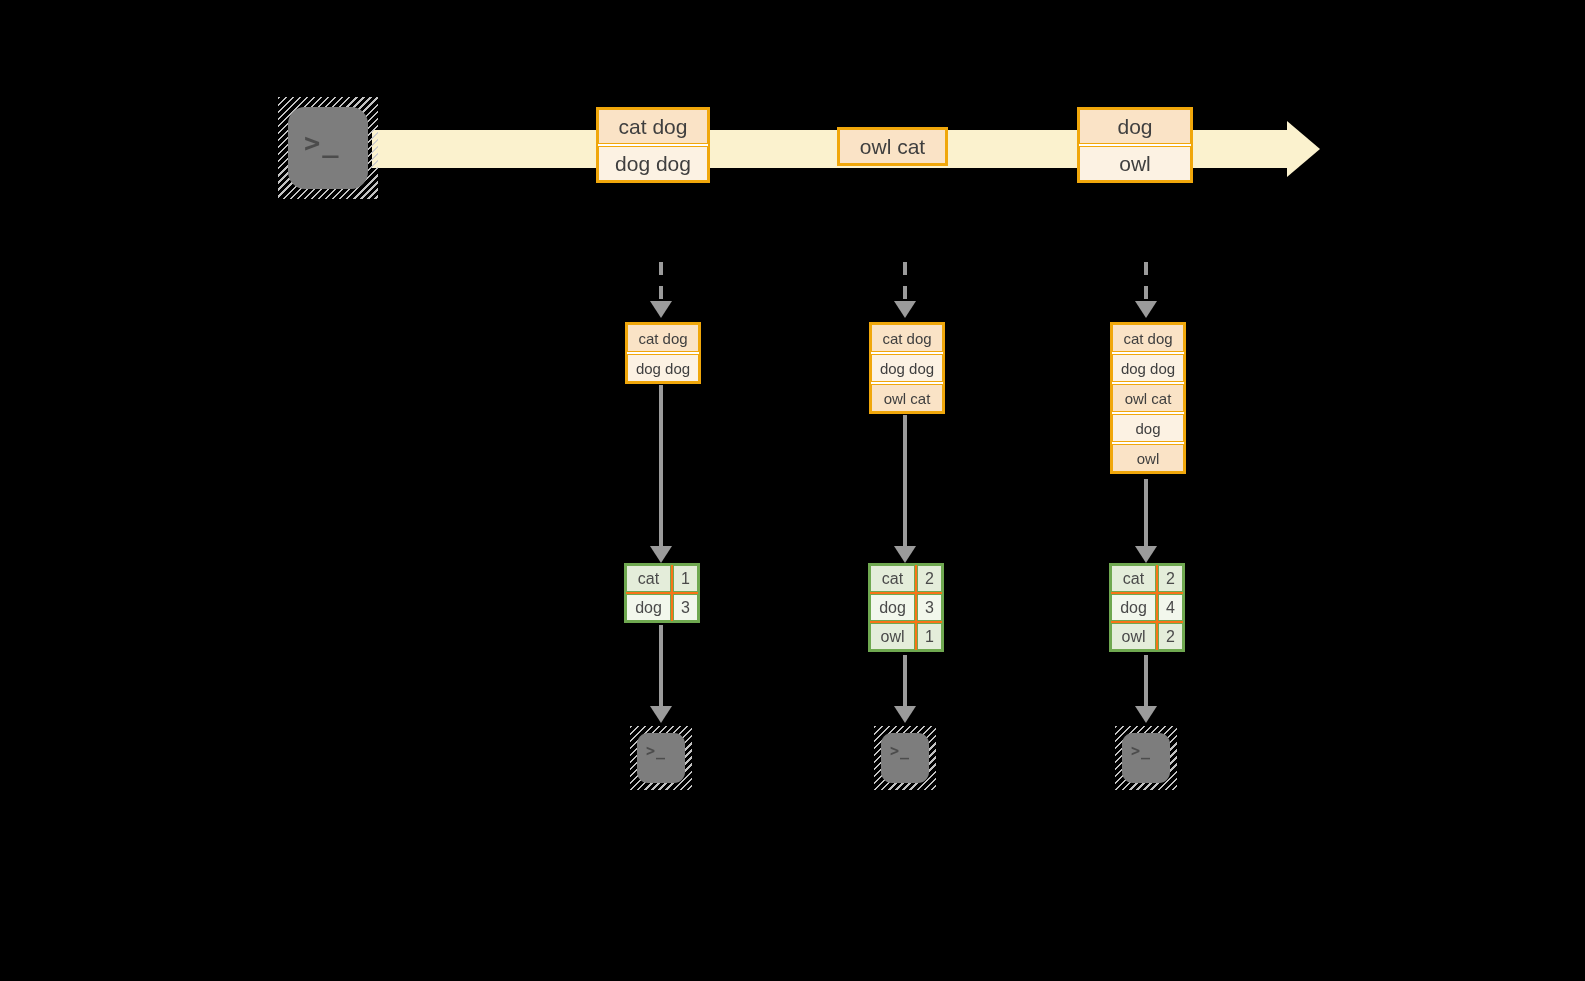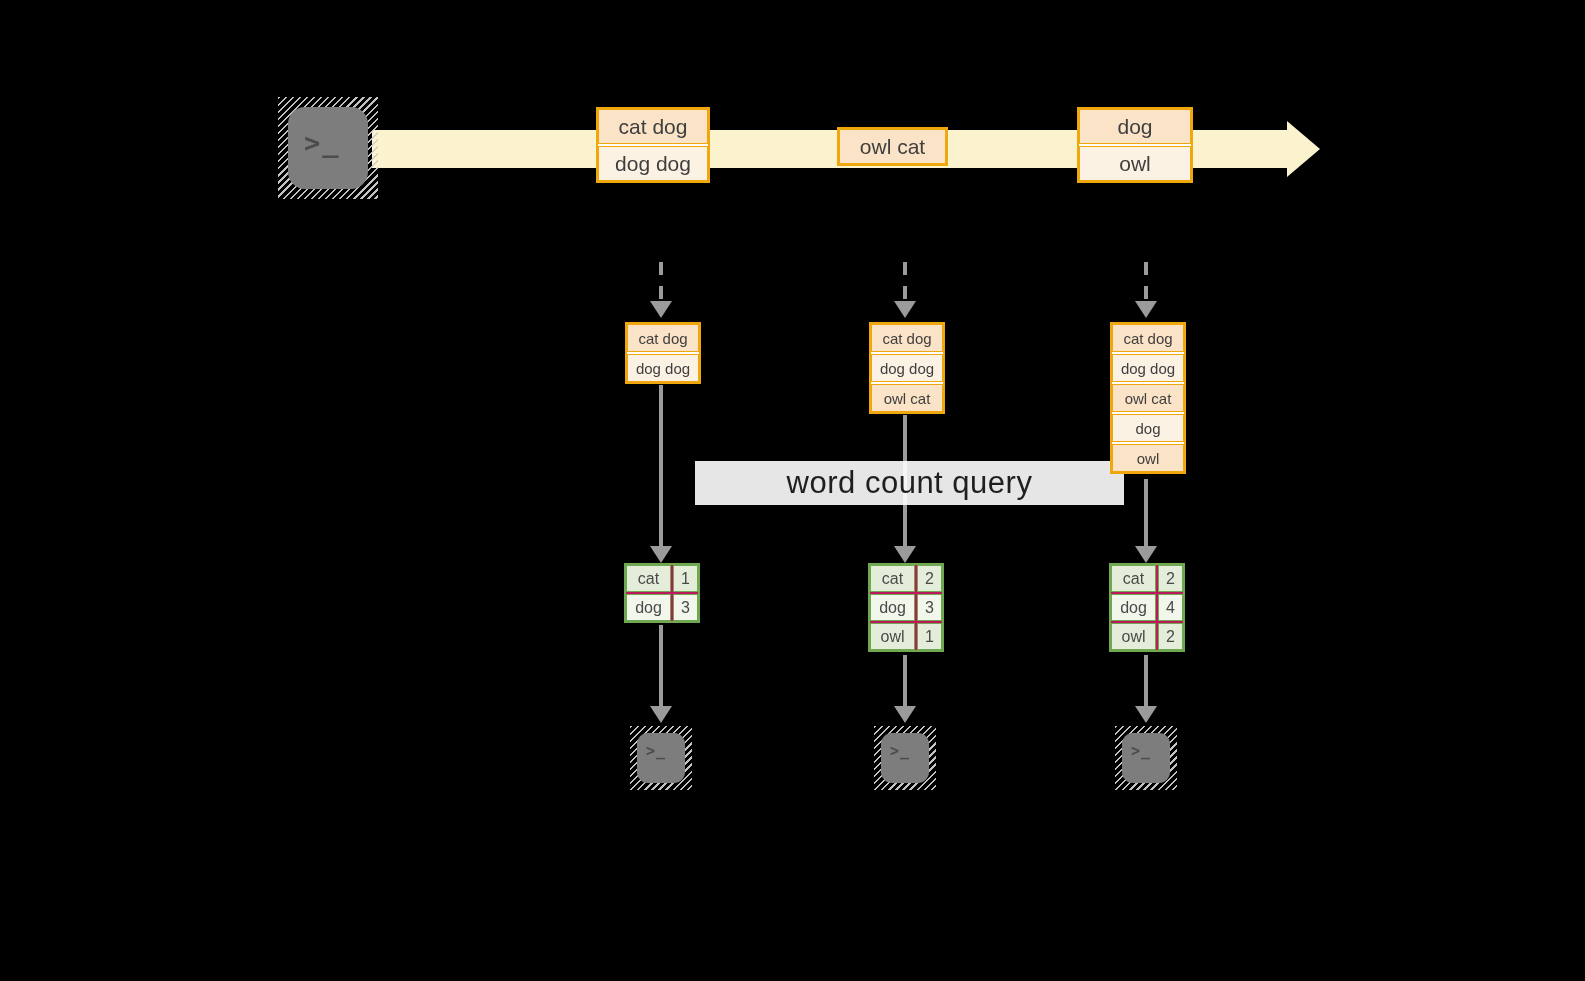--- a/index.html
+++ b/index.html
@@ -40,21 +40,21 @@
   .ahead{position:absolute;width:0;height:0;z-index:1;
         border-left:11px solid transparent;border-right:11px solid transparent;
         border-top:17px solid #9b9b9b;}
 
   
   .qlabel{position:absolute;background:rgba(255,255,255,0.9);z-index:2;
         display:flex;align-items:center;justify-content:center;
         font-size:31px;font-weight:300;color:#1f1f1f;letter-spacing:0.5px;}
 
   
-  .gtable{position:absolute;background:#be185d;border:2px solid #6FA850;
+  .gtable{position:absolute;background:#f97316;border:2px solid #6FA850;
         display:grid;grid-template-columns:45px 25px;gap:2px;z-index:3;}
   .gtable .gcell{border:1.5px solid #6FA850;display:flex;align-items:center;justify-content:center;
         height:25px;font-size:16px;color:#4a4a4a;}
   .gtable .gcell:nth-child(4n+1),.gtable .gcell:nth-child(4n+2){background:#E4EDDA;}
   .gtable .gcell:nth-child(4n+3),.gtable .gcell:nth-child(4n+4){background:#F2F7EC;}
 </style>
 </head>
 <body>
 
 <div class="canvas">
@@ -112,21 +112,20 @@
 
   <div class="vline" style="left:659px;top:385px;height:161px;"></div>
   <div class="ahead" style="left:650px;top:546px;"></div>
 
   <div class="vline" style="left:903px;top:415px;height:131px;"></div>
   <div class="ahead" style="left:894px;top:546px;"></div>
 
   <div class="vline" style="left:1144px;top:479px;height:67px;"></div>
   <div class="ahead" style="left:1135px;top:546px;"></div>
 
-  <div class="qlabel" style="left:695px;top:461px;width:429px;height:44px;">word count query</div>
 
   <div class="gtable" style="left:624px;top:563px;">
     <div class="gcell">cat</div>
     <div class="gcell">1</div>
     <div class="gcell">dog</div>
     <div class="gcell">3</div>
   </div>
 
   <div class="gtable" style="left:868px;top:563px;">
     <div class="gcell">cat</div>

